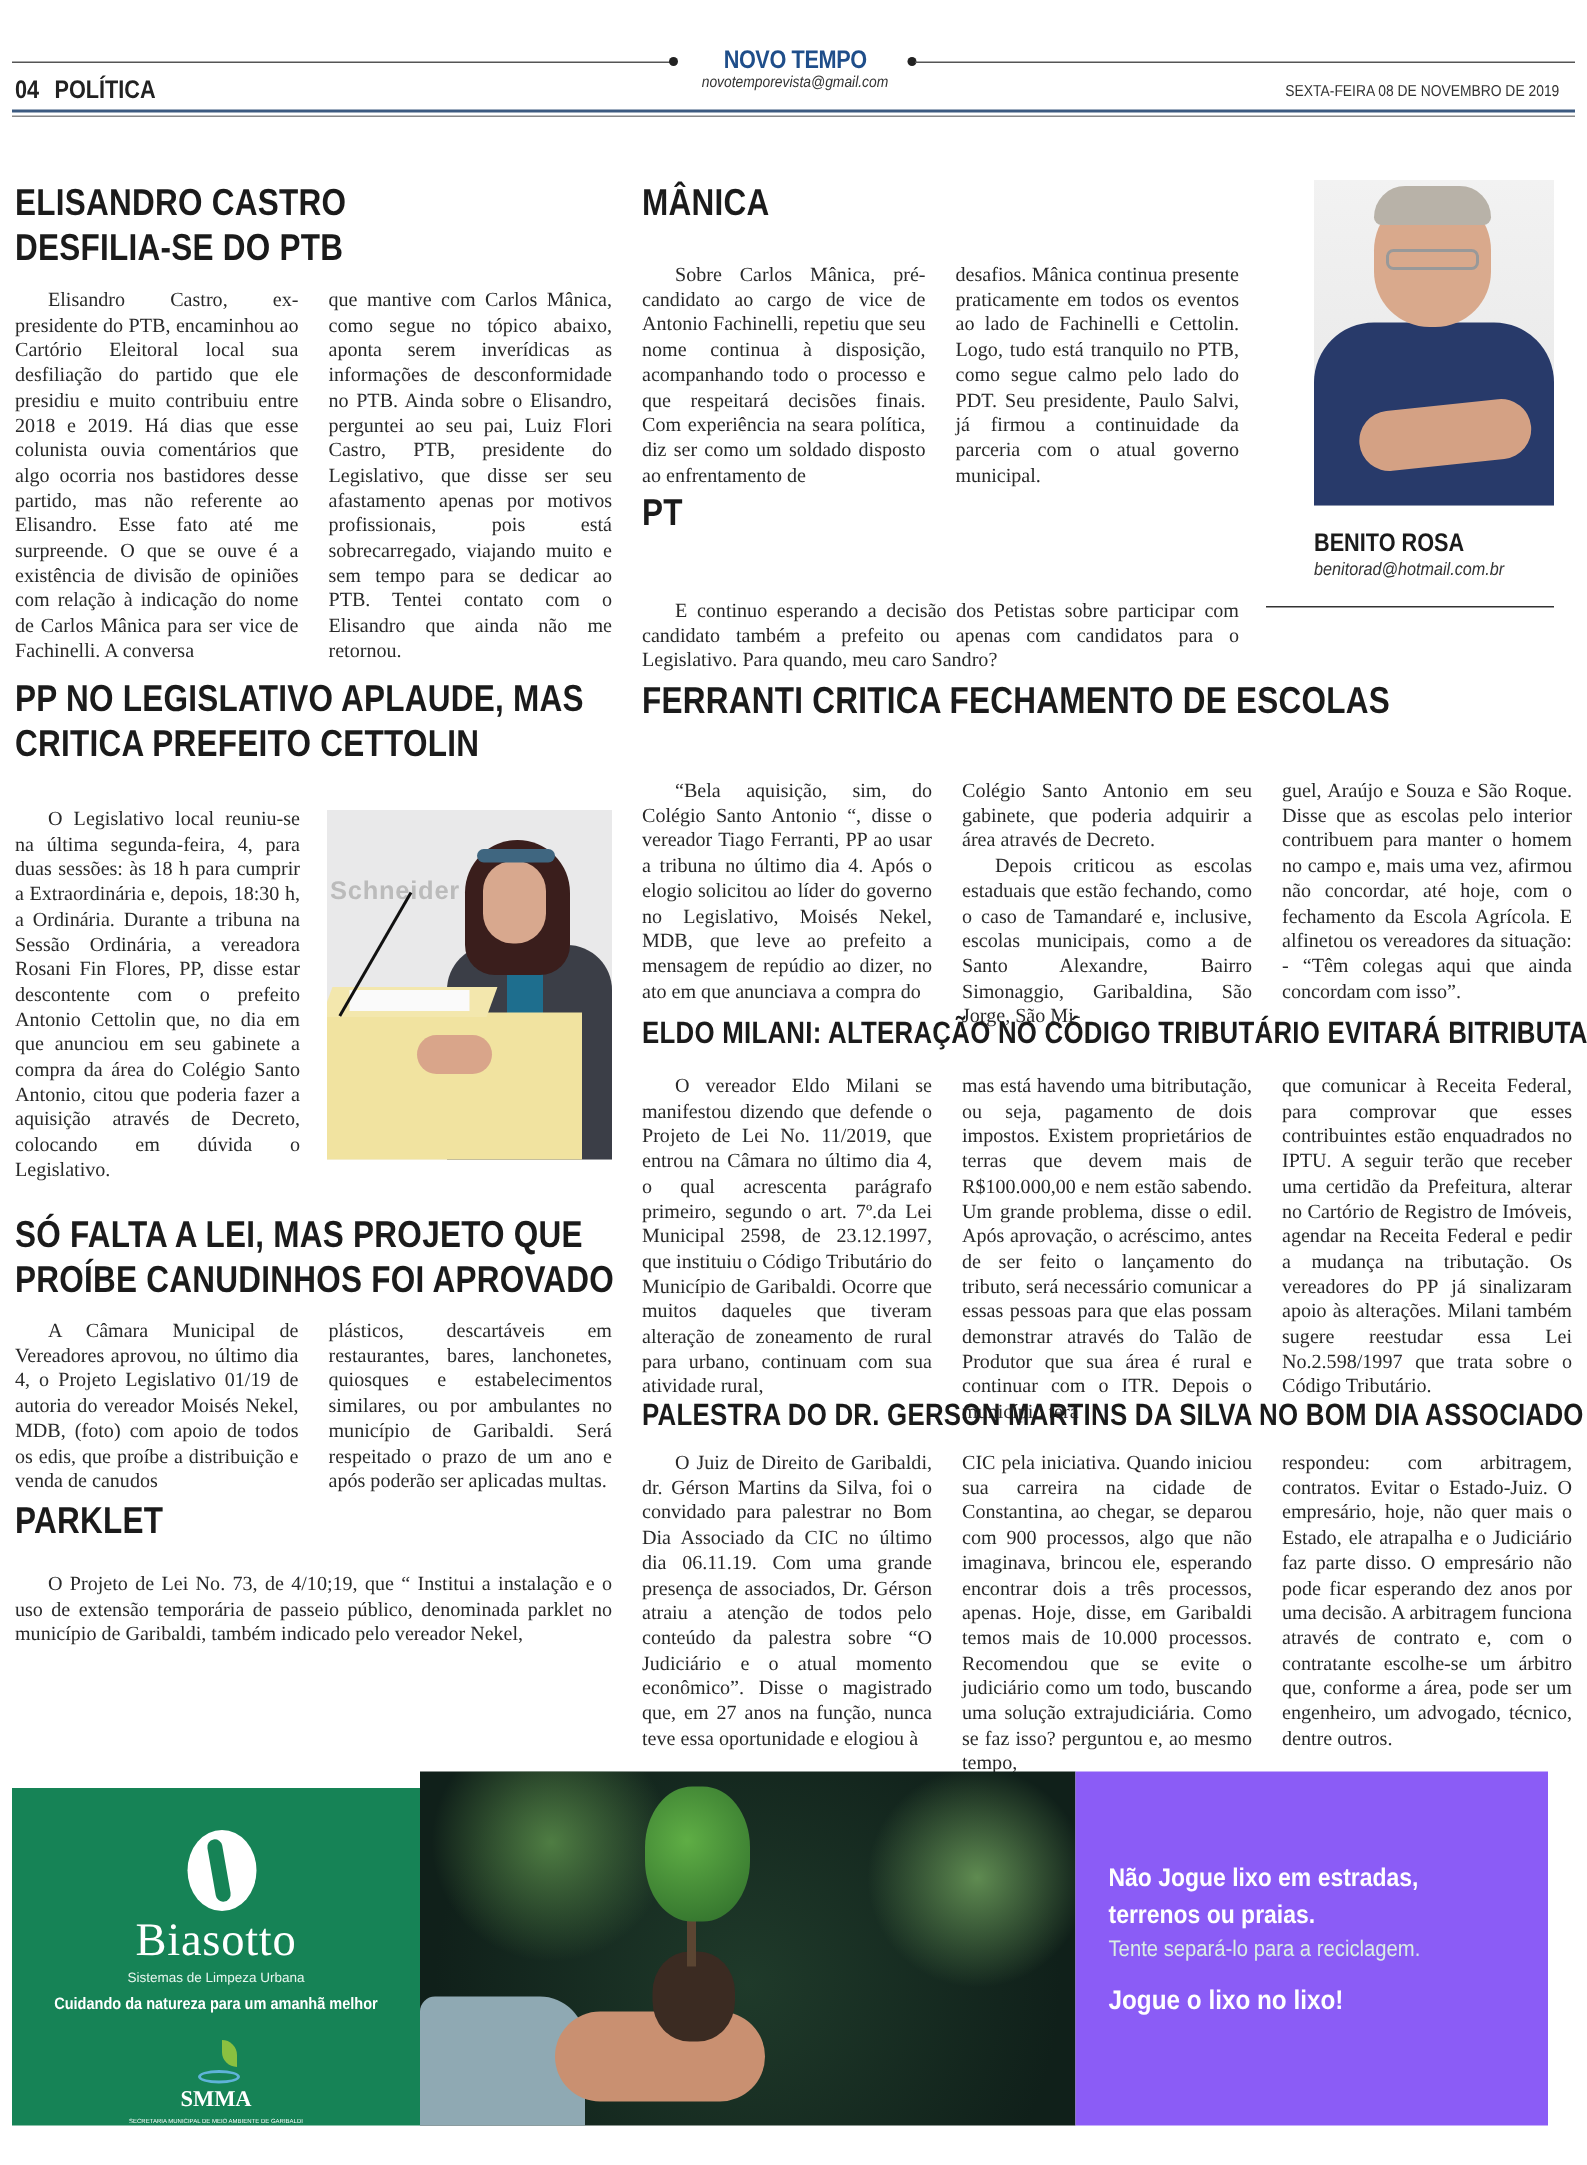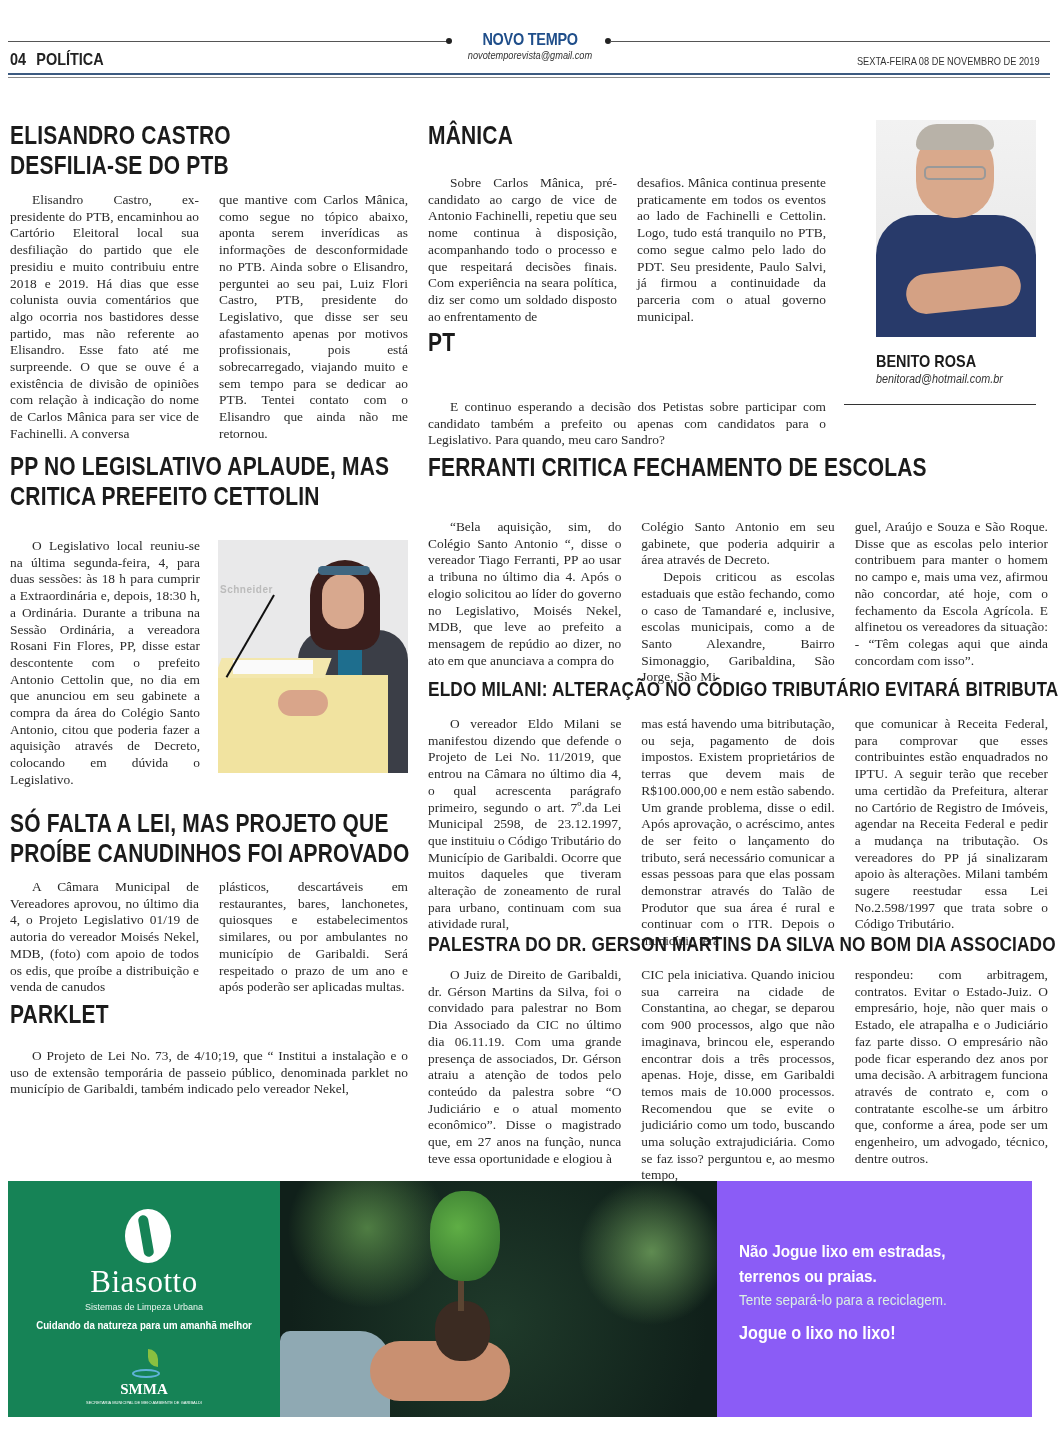--- a/index.html
+++ b/index.html
@@ -34,35 +34,35 @@
   .columnist-photo .hair { position: absolute; left: 40px; top: 4px; width: 78px; height: 26px; border-radius: 40px 40px 10px 10px; background: #b8b2a8; }
   .columnist-photo .glasses { position: absolute; left: 48px; top: 46px; width: 62px; height: 14px; border: 2px solid #999; border-radius: 5px; }
   .columnist-photo .shirt { position: absolute; left: 0; top: 95px; width: 160px; height: 130px; border-radius: 40px 40px 0 0; background: #283a6a; }
   .columnist-photo .arms { position: absolute; left: 30px; top: 150px; width: 115px; height: 40px; border-radius: 20px; background: #d4a184; transform: rotate(-6deg); }
   .columnist-name { position: absolute; left: 876px; top: 352px; font-family: "Liberation Sans", sans-serif; font-weight: bold; font-size: 17px; color: #1b1b1b; transform: scaleX(0.85); transform-origin: left; }
   .columnist-email { position: absolute; left: 876px; top: 372px; font-family: "Liberation Sans", sans-serif; font-style: italic; font-size: 12px; color: #333; transform: scaleX(0.9); transform-origin: left; }
   .columnist-rule { position: absolute; left: 844px; top: 404px; width: 192px; height: 1px; background: #333; }
 
   
   .vereadora-photo { position: absolute; left: 218px; top: 540px; width: 190px; height: 233px; background: #e9e9ea; overflow: hidden; }
-  .vereadora-photo .wall-text { position: absolute; left: 2px; top: 44px; font-family: "Liberation Sans", sans-serif; font-weight: bold; font-size: 10px; color: #bbb; letter-spacing: 0.5px; }
+  .vereadora-photo .wall-text { position: absolute; left: 2px; top: 44px; font-family: "Liberation Sans", sans-serif; font-weight: bold; font-size: 17px; color: #bbb; letter-spacing: 0.5px; }
   .vereadora-photo .hair { position: absolute; left: 92px; top: 20px; width: 70px; height: 90px; border-radius: 35px 35px 20px 20px; background: #3a1e1c; }
   .vereadora-photo .face { position: absolute; left: 104px; top: 34px; width: 42px; height: 55px; border-radius: 20px; background: #d8a88e; }
   .vereadora-photo .band { position: absolute; left: 100px; top: 26px; width: 52px; height: 9px; border-radius: 5px; background: #3f6680; }
   .vereadora-photo .jacket { position: absolute; left: 80px; top: 90px; width: 110px; height: 150px; border-radius: 30px 30px 0 0; background: #3b3e47; }
   .vereadora-photo .blouse { position: absolute; left: 120px; top: 95px; width: 24px; height: 80px; background: #1e6e8e; }
   .vereadora-photo .podium { position: absolute; left: 0; top: 135px; width: 170px; height: 100px; background: #f1e3a0; }
   .vereadora-photo .podium-top { position: absolute; left: 0; top: 118px; width: 110px; height: 20px; background: #f3e7ad; transform: skewX(-20deg); }
   .vereadora-photo .paper { position: absolute; left: 15px; top: 120px; width: 80px; height: 14px; background: #fafafa; }
   .vereadora-photo .mic { position: absolute; left: 55px; top: 55px; width: 2px; height: 95px; background: #111; transform: rotate(30deg); transform-origin: top; }
   .vereadora-photo .hand { position: absolute; left: 60px; top: 150px; width: 50px; height: 26px; border-radius: 14px; background: #d9a58a; }
 
   
   .ad { position: absolute; left: 8px; top: 1181px; width: 1024px; height: 236px; display: flex; }
-  .ad-left { width: 272px; background: #168356; position: relative; }
+  .ad-left { width: 272px; background: #168356; position: relative; margin-top: 11px; }
   .ad-mid { width: 437px; position: relative; overflow: hidden;
     background: radial-gradient(circle at 20% 20%, #4f7d43 0%, transparent 20%), radial-gradient(circle at 85% 30%, #5f8b51 0%, transparent 18%), radial-gradient(circle at 50% 60%, #1f3a2a 0%, #10201a 80%); }
   .ad-right { flex: 1; background: #8b5cf6; position: relative; }
   .logo-b { position: absolute; left: 117px; top: 28px; width: 46px; height: 54px; border-radius: 50%; background: #fff; }
   .logo-b::after { content: ""; position: absolute; left: 16px; top: 6px; width: 10px; height: 42px; background: #168356; border-radius: 5px; transform: rotate(-10deg); }
   .biasotto { position: absolute; left: 0; width: 100%; top: 83px; text-align: center; font-family: "Liberation Serif", serif; font-size: 31px; color: #fff; letter-spacing: 0.5px; }
   .biasotto-sub { position: absolute; left: 0; width: 100%; top: 121px; text-align: center; font-family: "Liberation Sans", sans-serif; font-size: 9px; color: #e8f5ee; }
   .biasotto-tag { position: absolute; left: 0; width: 100%; top: 138px; text-align: center; font-family: "Liberation Sans", sans-serif; font-weight: bold; font-size: 11px; color: #fff; transform: scaleX(0.88); }
   .smma-leaf { position: absolute; left: 140px; top: 168px; width: 10px; height: 18px; background: #8ac040; border-radius: 0 10px 0 10px; }
   .smma-ring { position: absolute; left: 124px; top: 188px; width: 28px; height: 9px; border: 2px solid #5fb3d9; border-radius: 50%; }

